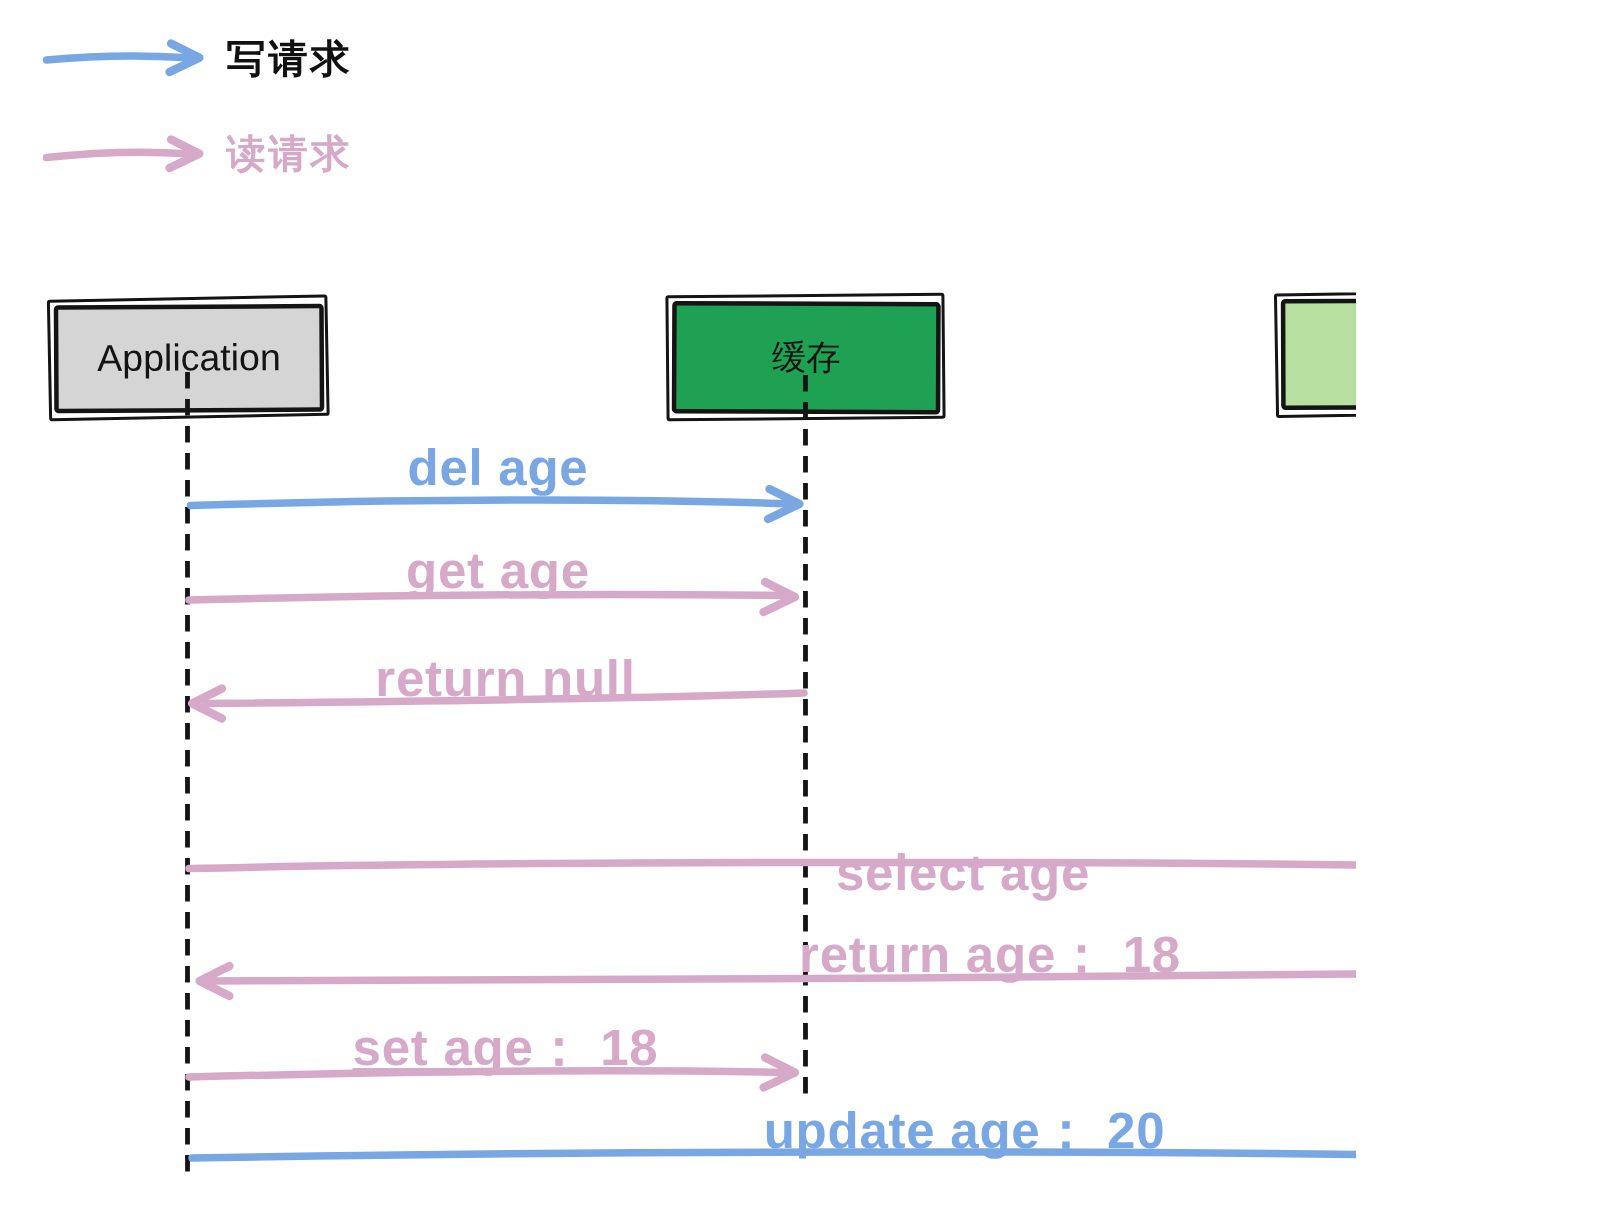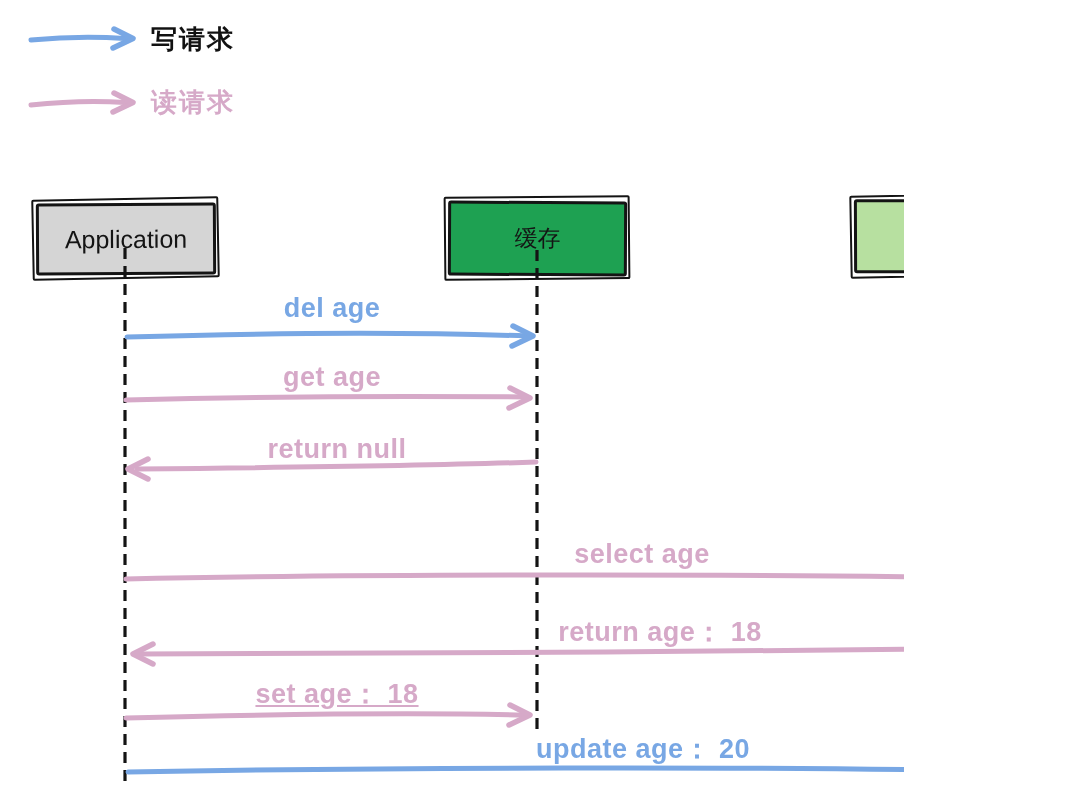--- a/index.html
+++ b/index.html
@@ -89,31 +89,31 @@
     font-weight: bold;
     letter-spacing: 2px;
     white-space: nowrap;
   }
   .legend-label.write { top: 22px; color: #111111; }
   .legend-label.read  { top: 85px; color: var(--read-request, #d6a9c8); }
   
   .msg-label {
     position: absolute;
     transform: translateX(-50%);
-    font-size: 27px;
+    font-size: 34px;
     font-weight: bold;
     letter-spacing: 0.5px;
     white-space: nowrap;
   }
   .msg-write { color: var(--write-request, #78a7e4); }
   .msg-read  { color: var(--read-request, #d6a9c8); }
   .lbl-0 { left: 332px; top: 293px; }
   .lbl-1 { left: 332px; top: 362px; }
   .lbl-2 { left: 337px; top: 434px; }
-  .lbl-3 { left: 642px; top: 539px; }
+  .lbl-3 { left: 642px; top: 563px; }
   .lbl-4 { left: 660px; top: 614px; }
   .lbl-5 { left: 337px; top: 676px; text-decoration: underline; }
   .lbl-6 { left: 643px; top: 731px; }
 </style>
 </head>
 <body>
 
 <div class="canvas">
 
   <svg class="legend-arrow write" viewBox="0 0 126 30">

